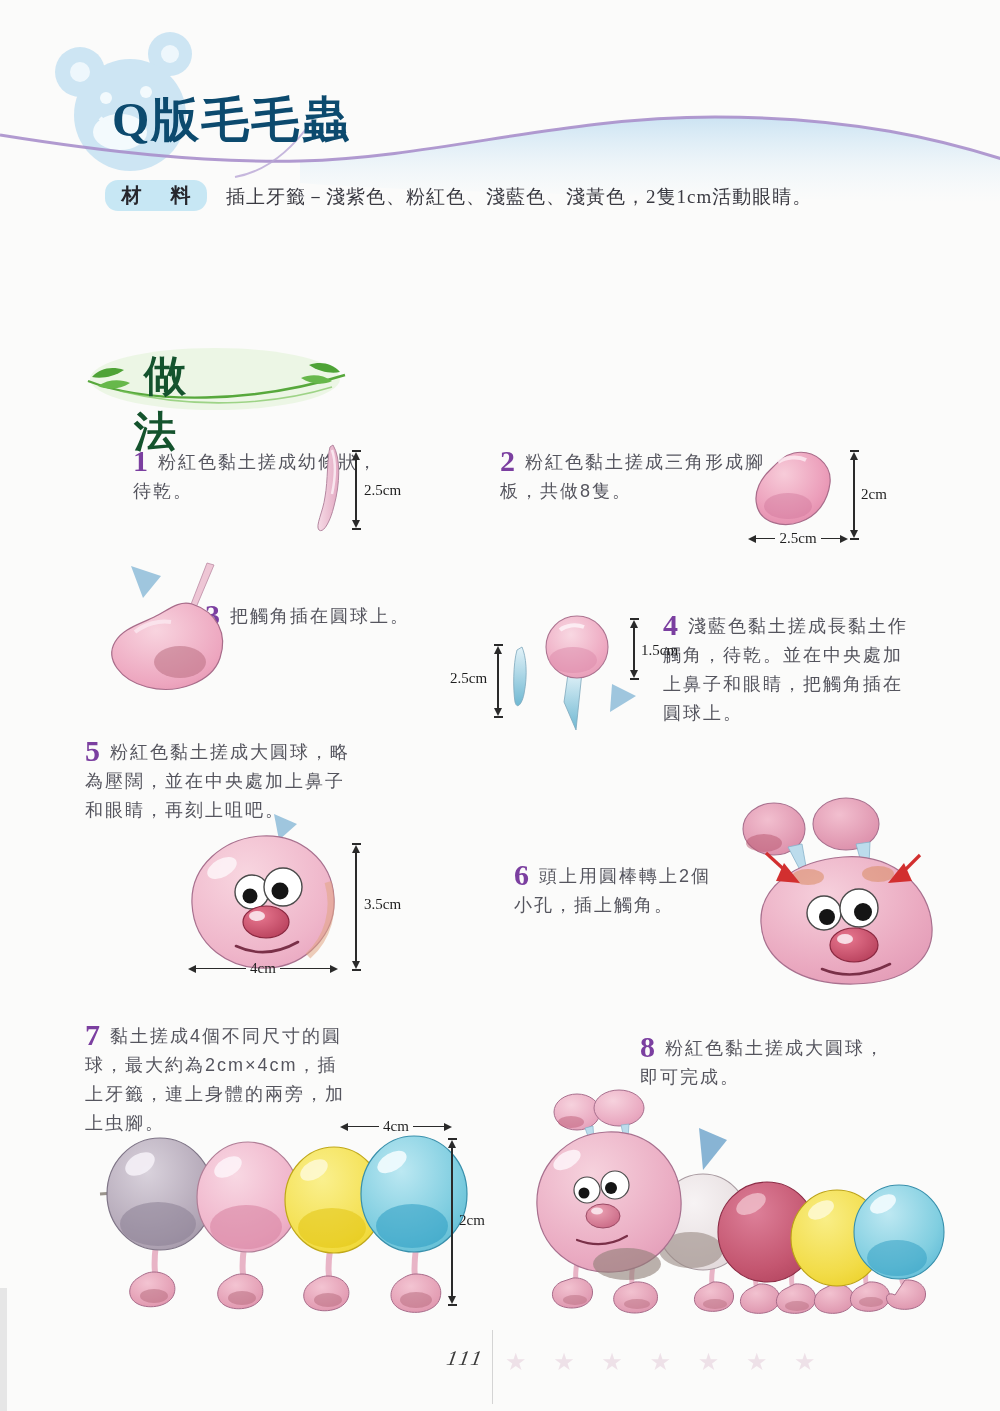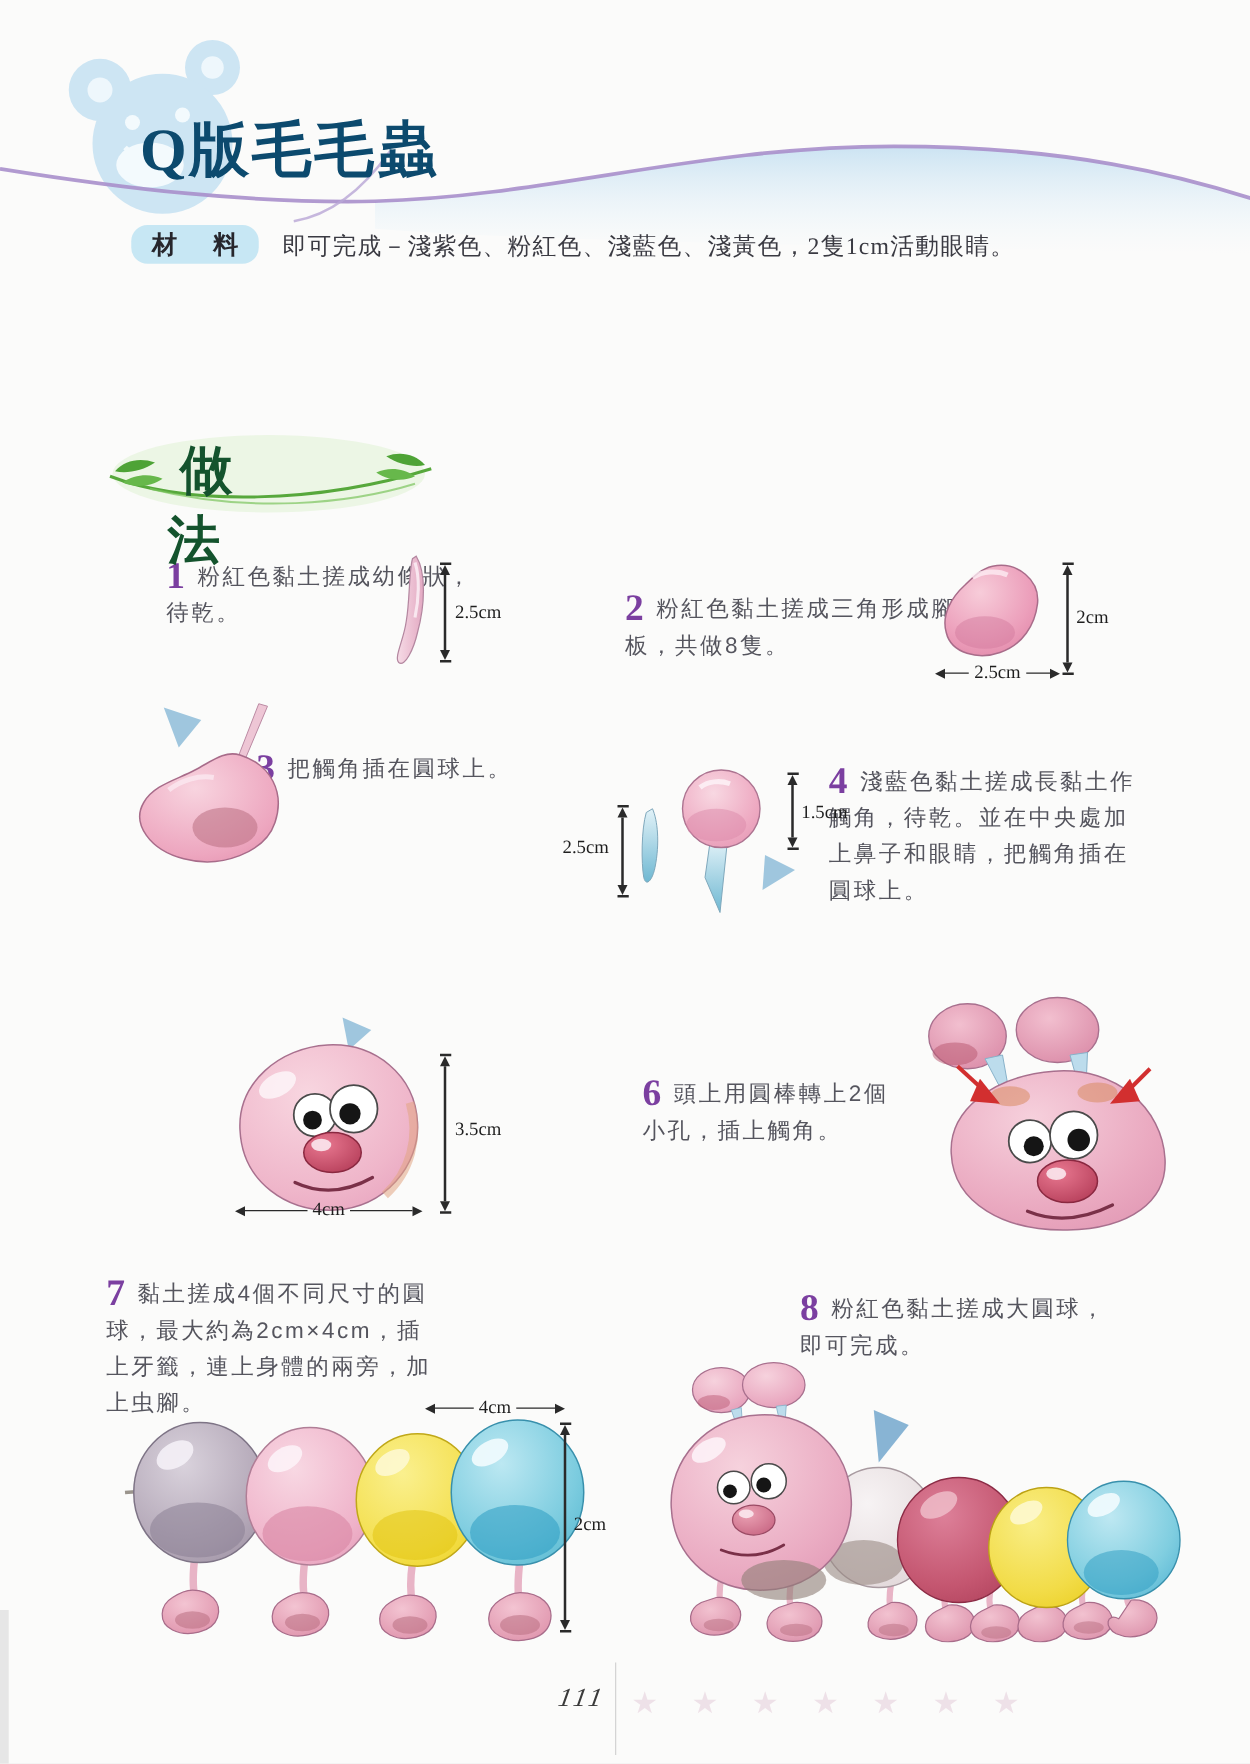--- a/index.html
+++ b/index.html
@@ -74,49 +74,52 @@
       </linearGradient>
     </defs>
     <path d="M300 56 C440 52 560 12 715 12 C855 12 945 36 1000 54 L1000 98 C700 92 420 88 300 78 Z" fill="url(#gWave)"></path>
     <path d="M0 30 C100 46 200 58 300 56 C440 52 560 12 715 12 C855 12 945 36 1002 54" fill="none" stroke="#a88fcb" stroke-width="3" opacity="0.9"></path>
     <path d="M235 72 C270 66 295 40 312 16" fill="none" stroke="#b9a6d6" stroke-width="2" opacity="0.8"></path>
   </svg>
 
   <div class="title">Q版毛毛蟲</div>
 
   <div class="mat-label">材 料</div>
-  <div class="mat-text">即可完成－淺紫色、粉紅色、淺藍色、淺黃色，2隻1cm活動眼睛。</div>
+  <div class="mat-text">插上牙籤－淺紫色、粉紅色、淺藍色、淺黃色，2隻1cm活動眼睛。</div>
 
   <svg class="abs" style="left:70px;top:345px;" width="290" height="68" viewBox="0 0 290 68">
     <ellipse cx="145" cy="34" rx="125" ry="31" fill="#ecf6e5"></ellipse>
     <path d="M18 36 C80 60 185 58 275 30" fill="none" stroke="#57a83c" stroke-width="2.4"></path>
     <path d="M50 46 C130 66 210 58 262 42" fill="none" stroke="#7cc45e" stroke-width="1.6" opacity="0.7"></path>
     <path d="M22 32 C30 23 42 21 54 25 C44 32 31 34 22 32 Z" fill="#4ea336"></path>
     <path d="M28 41 C38 34 51 34 60 38 C50 45 37 45 28 41 Z" fill="#67b84b"></path>
     <path d="M270 27 C262 18 250 16 239 20 C249 27 262 29 270 27 Z" fill="#4ea336"></path>
     <path d="M262 36 C252 29 240 29 231 33 C241 40 254 40 262 36 Z" fill="#67b84b"></path>
   </svg>
   <div class="method-text">做 法</div>
 
   <div class="step" style="left:85px;top:446px;width:246px;margin-left:48px;">
     <span class="num">1</span><span>粉紅色黏土搓成幼條狀，待乾。</span>
   </div>
 
-  <div class="step" style="left:500px;top:446px;width:272px;margin-top:26px;">
+  <div class="step" style="left:500px;top:446px;width:272px;">
     <span class="num">2</span><span>粉紅色黏土搓成三角形成腳板，共做8隻。</span>
   </div>
 
   <div class="step" style="left:205px;top:600px;width:320px;">
     <span class="num">3</span><span>把觸角插在圓球上。</span>
   </div>
 
   <div class="step" style="left:663px;top:610px;width:252px;">
     <span class="num">4</span><span>淺藍色黏土搓成長黏土作觸角，待乾。並在中央處加上鼻子和眼睛，把觸角插在圓球上。</span>
   </div>
 
+  <div class="step" style="left:85px;top:736px;width:270px;">
+    <span class="num">5</span><span>粉紅色黏土搓成大圓球，略為壓闊，並在中央處加上鼻子和眼睛，再刻上咀吧。</span>
+  </div>
 
   <div class="step" style="left:514px;top:860px;width:214px;">
     <span class="num">6</span><span>頭上用圓棒轉上2個小孔，插上觸角。</span>
   </div>
 
   <div class="step" style="left:85px;top:1020px;width:262px;">
     <span class="num">7</span><span>黏土搓成4個不同尺寸的圓球，最大約為2cm×4cm，插上牙籤，連上身體的兩旁，加上虫腳。</span>
   </div>
 
   <div class="step" style="left:640px;top:1032px;width:262px;">

